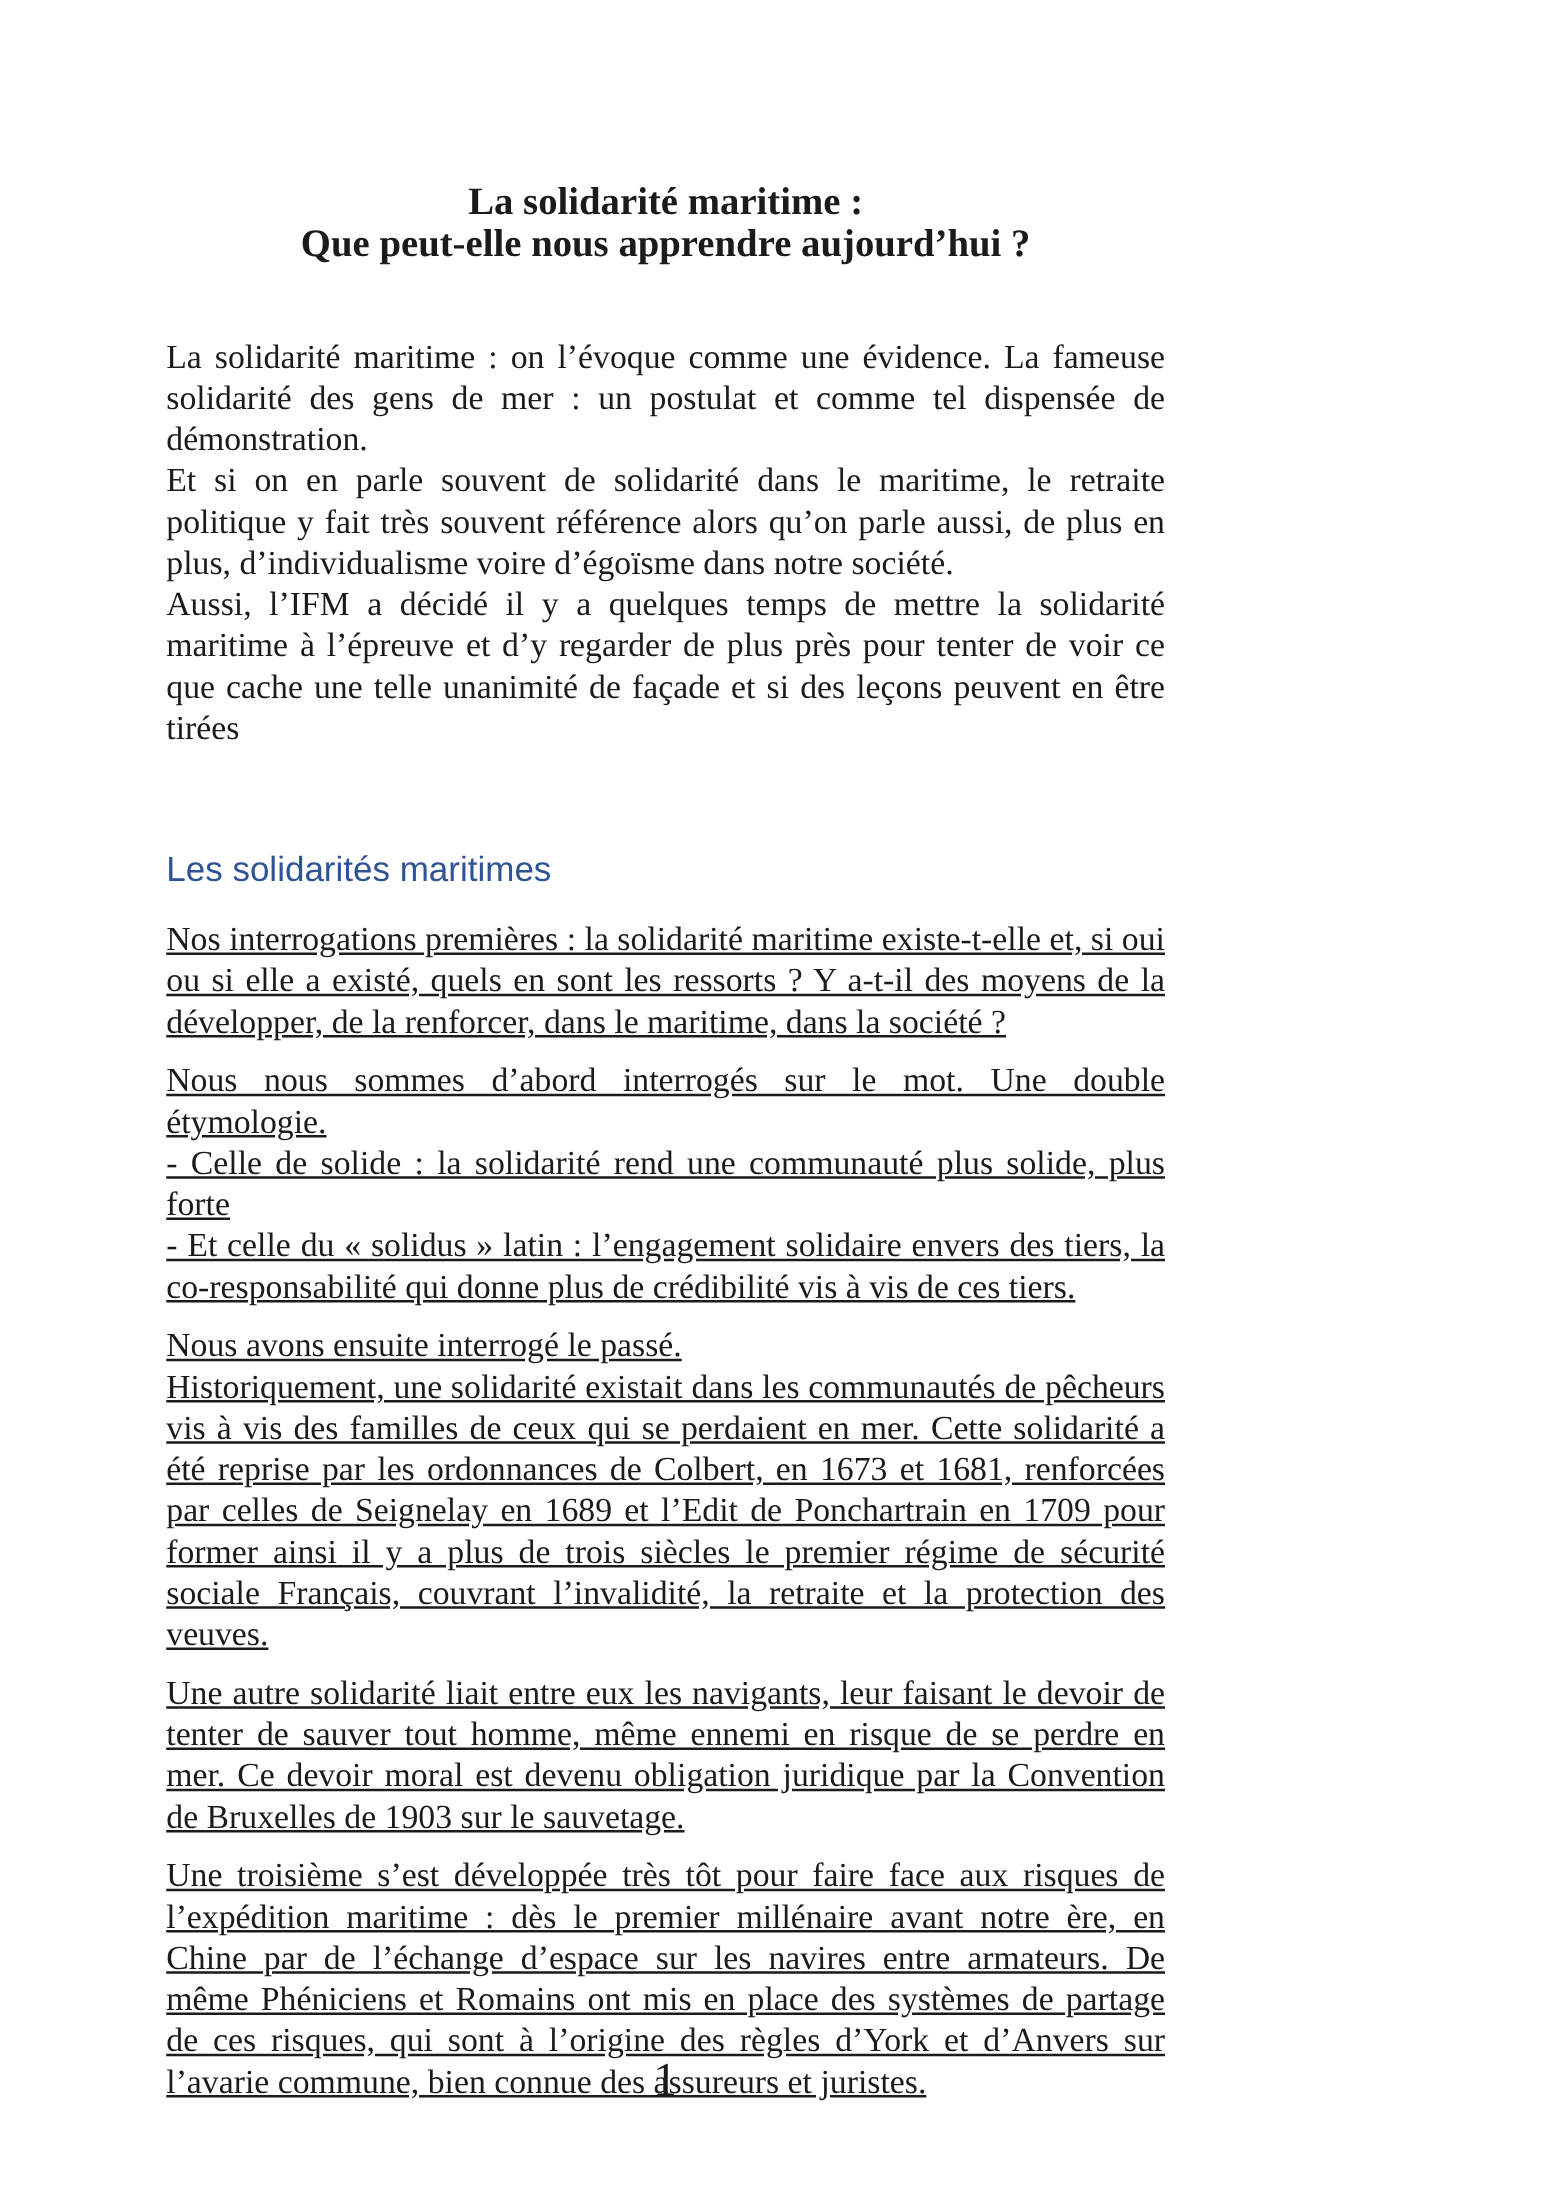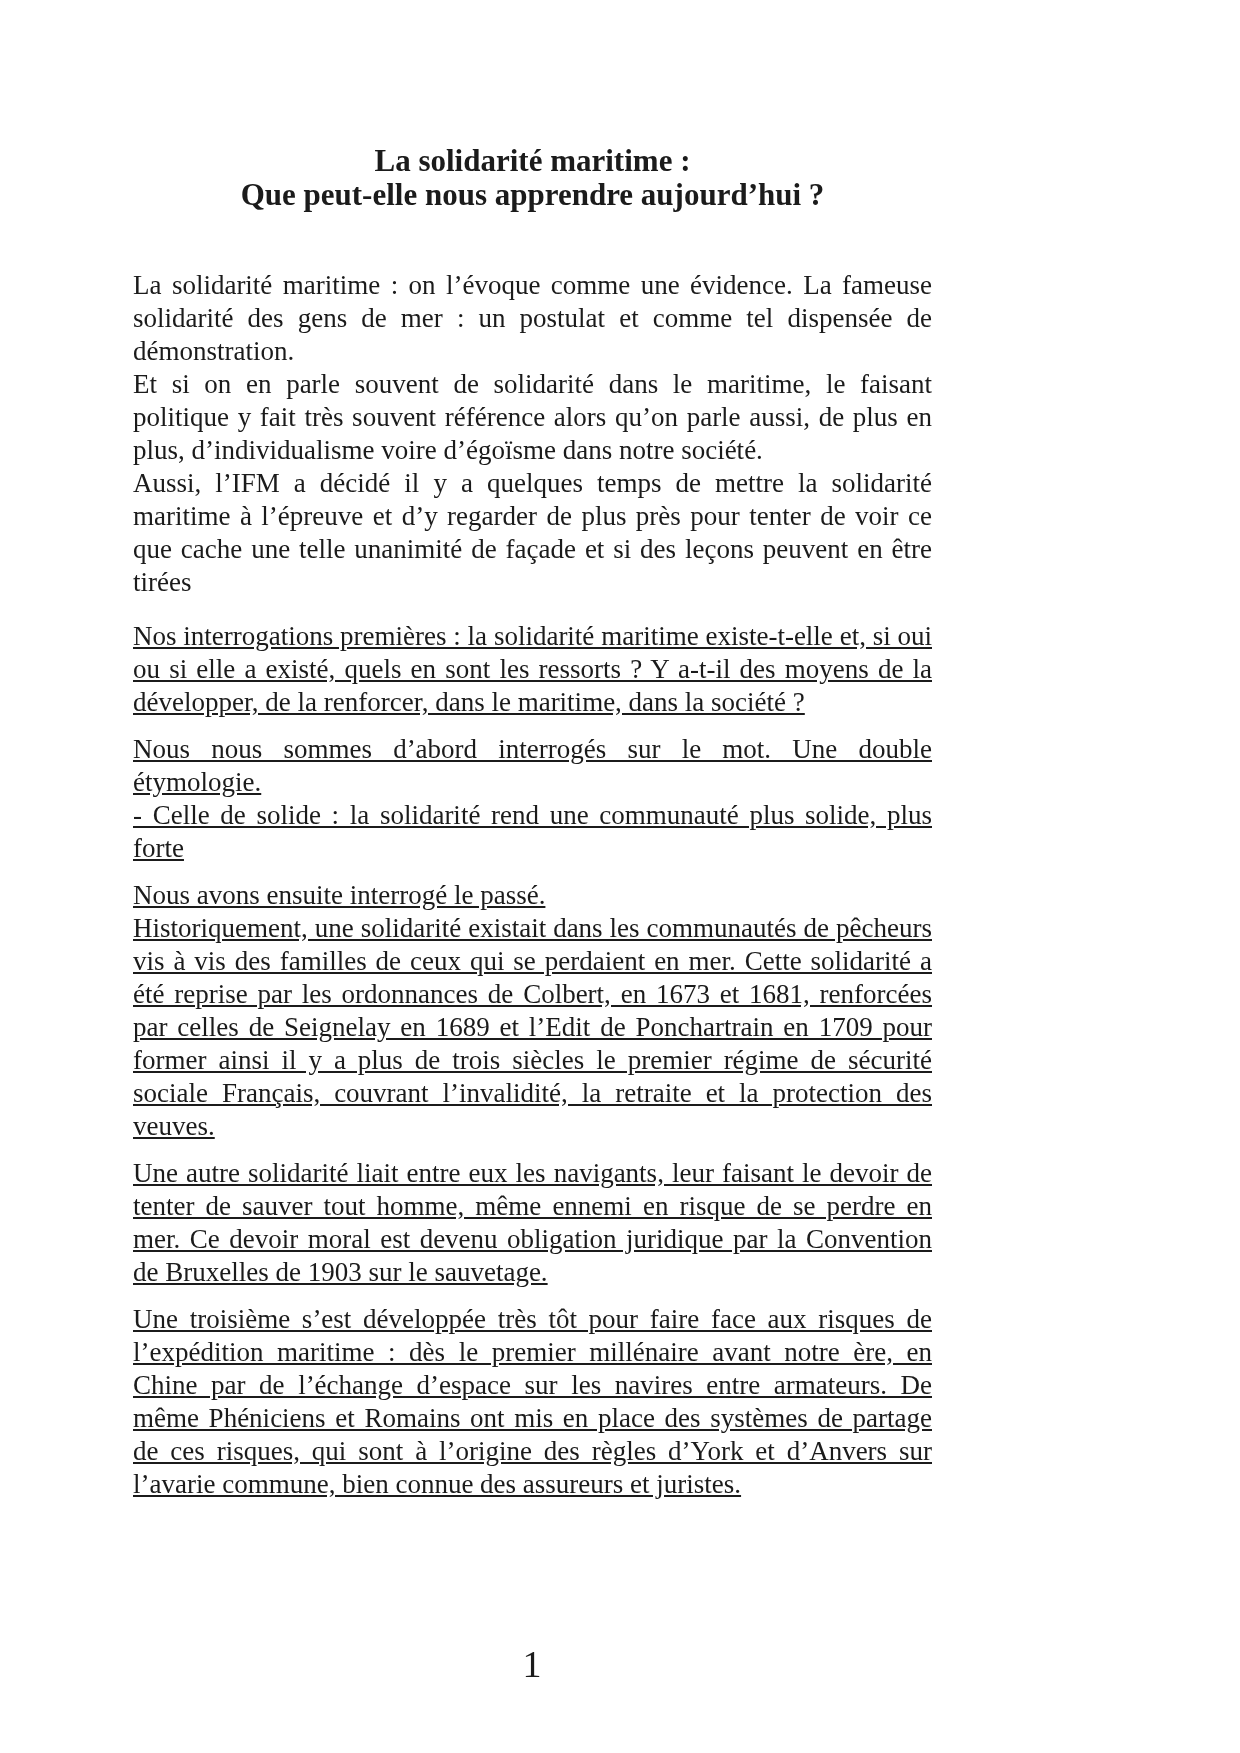--- a/index.html
+++ b/index.html
@@ -72,34 +72,36 @@
 
 <div class="page">
 
   <header class="doc-title">
     <div class="title-line">La solidarité maritime&nbsp;:</div>
     <div class="title-line">Que peut-elle nous apprendre aujourd’hui&nbsp;?</div>
   </header>
 
   <section class="intro">
     <p>La solidarité maritime&nbsp;: on l’évoque comme une évidence. La fameuse solidarité des gens de mer&nbsp;: un postulat et comme tel dispensée de démonstration.</p>
-    <p>Et si on en parle souvent de solidarité dans le maritime, le faisant politique y fait très souvent référence alors qu’on parle aussi, de plus en plus, d’individualisme voire d’égoïsme dans notre société.</p>
+    <p>Et si on en parle souvent de solidarité dans le maritime, le retraite politique y fait très souvent référence alors qu’on parle aussi, de plus en plus, d’individualisme voire d’égoïsme dans notre société.</p>
     <p>Aussi, l’IFM a décidé il y a quelques temps de mettre la solidarité maritime à l’épreuve et d’y regarder de plus près pour tenter de voir ce que cache une telle unanimité de façade et si des leçons peuvent en être tirées</p>
   </section>
 
+  <h2 class="section-heading">Les solidarités maritimes</h2>
 
   <section class="groups">
 
     <div class="group">
       <p>Nos interrogations premières&nbsp;: la solidarité maritime existe-t-elle et, si oui ou si elle a existé, quels en sont les ressorts&nbsp;? Y a-t-il des moyens de la développer, de la renforcer, dans le maritime, dans la société&nbsp;?</p>
     </div>
 
     <div class="group">
       <p>Nous nous sommes d’abord interrogés sur le mot. Une double étymologie.</p>
       <p>- Celle de solide&nbsp;: la solidarité rend une communauté plus solide, plus forte</p>
+      <p>- Et celle du «&nbsp;solidus&nbsp;» latin&nbsp;: l’engagement solidaire envers des tiers, la co-responsabilité qui donne plus de crédibilité vis à vis de ces tiers.</p>
     </div>
 
     <div class="group">
       <p>Nous avons ensuite interrogé le passé.</p>
       <p>Historiquement, une solidarité existait dans les communautés de pêcheurs vis à vis des familles de ceux qui se perdaient en mer. Cette solidarité a été reprise par les ordonnances de Colbert, en 1673 et 1681, renforcées par celles de Seignelay en 1689 et l’Edit de Ponchartrain en 1709 pour former ainsi il y a plus de trois siècles le premier régime de sécurité sociale Français, couvrant l’invalidité, la retraite et la protection des veuves.</p>
     </div>
 
     <div class="group">
       <p>Une autre solidarité liait entre eux les navigants, leur faisant le devoir de tenter de sauver tout homme, même ennemi en risque de se perdre en mer. Ce devoir moral est devenu obligation juridique par la Convention de Bruxelles de 1903 sur le sauvetage.</p>
     </div>

